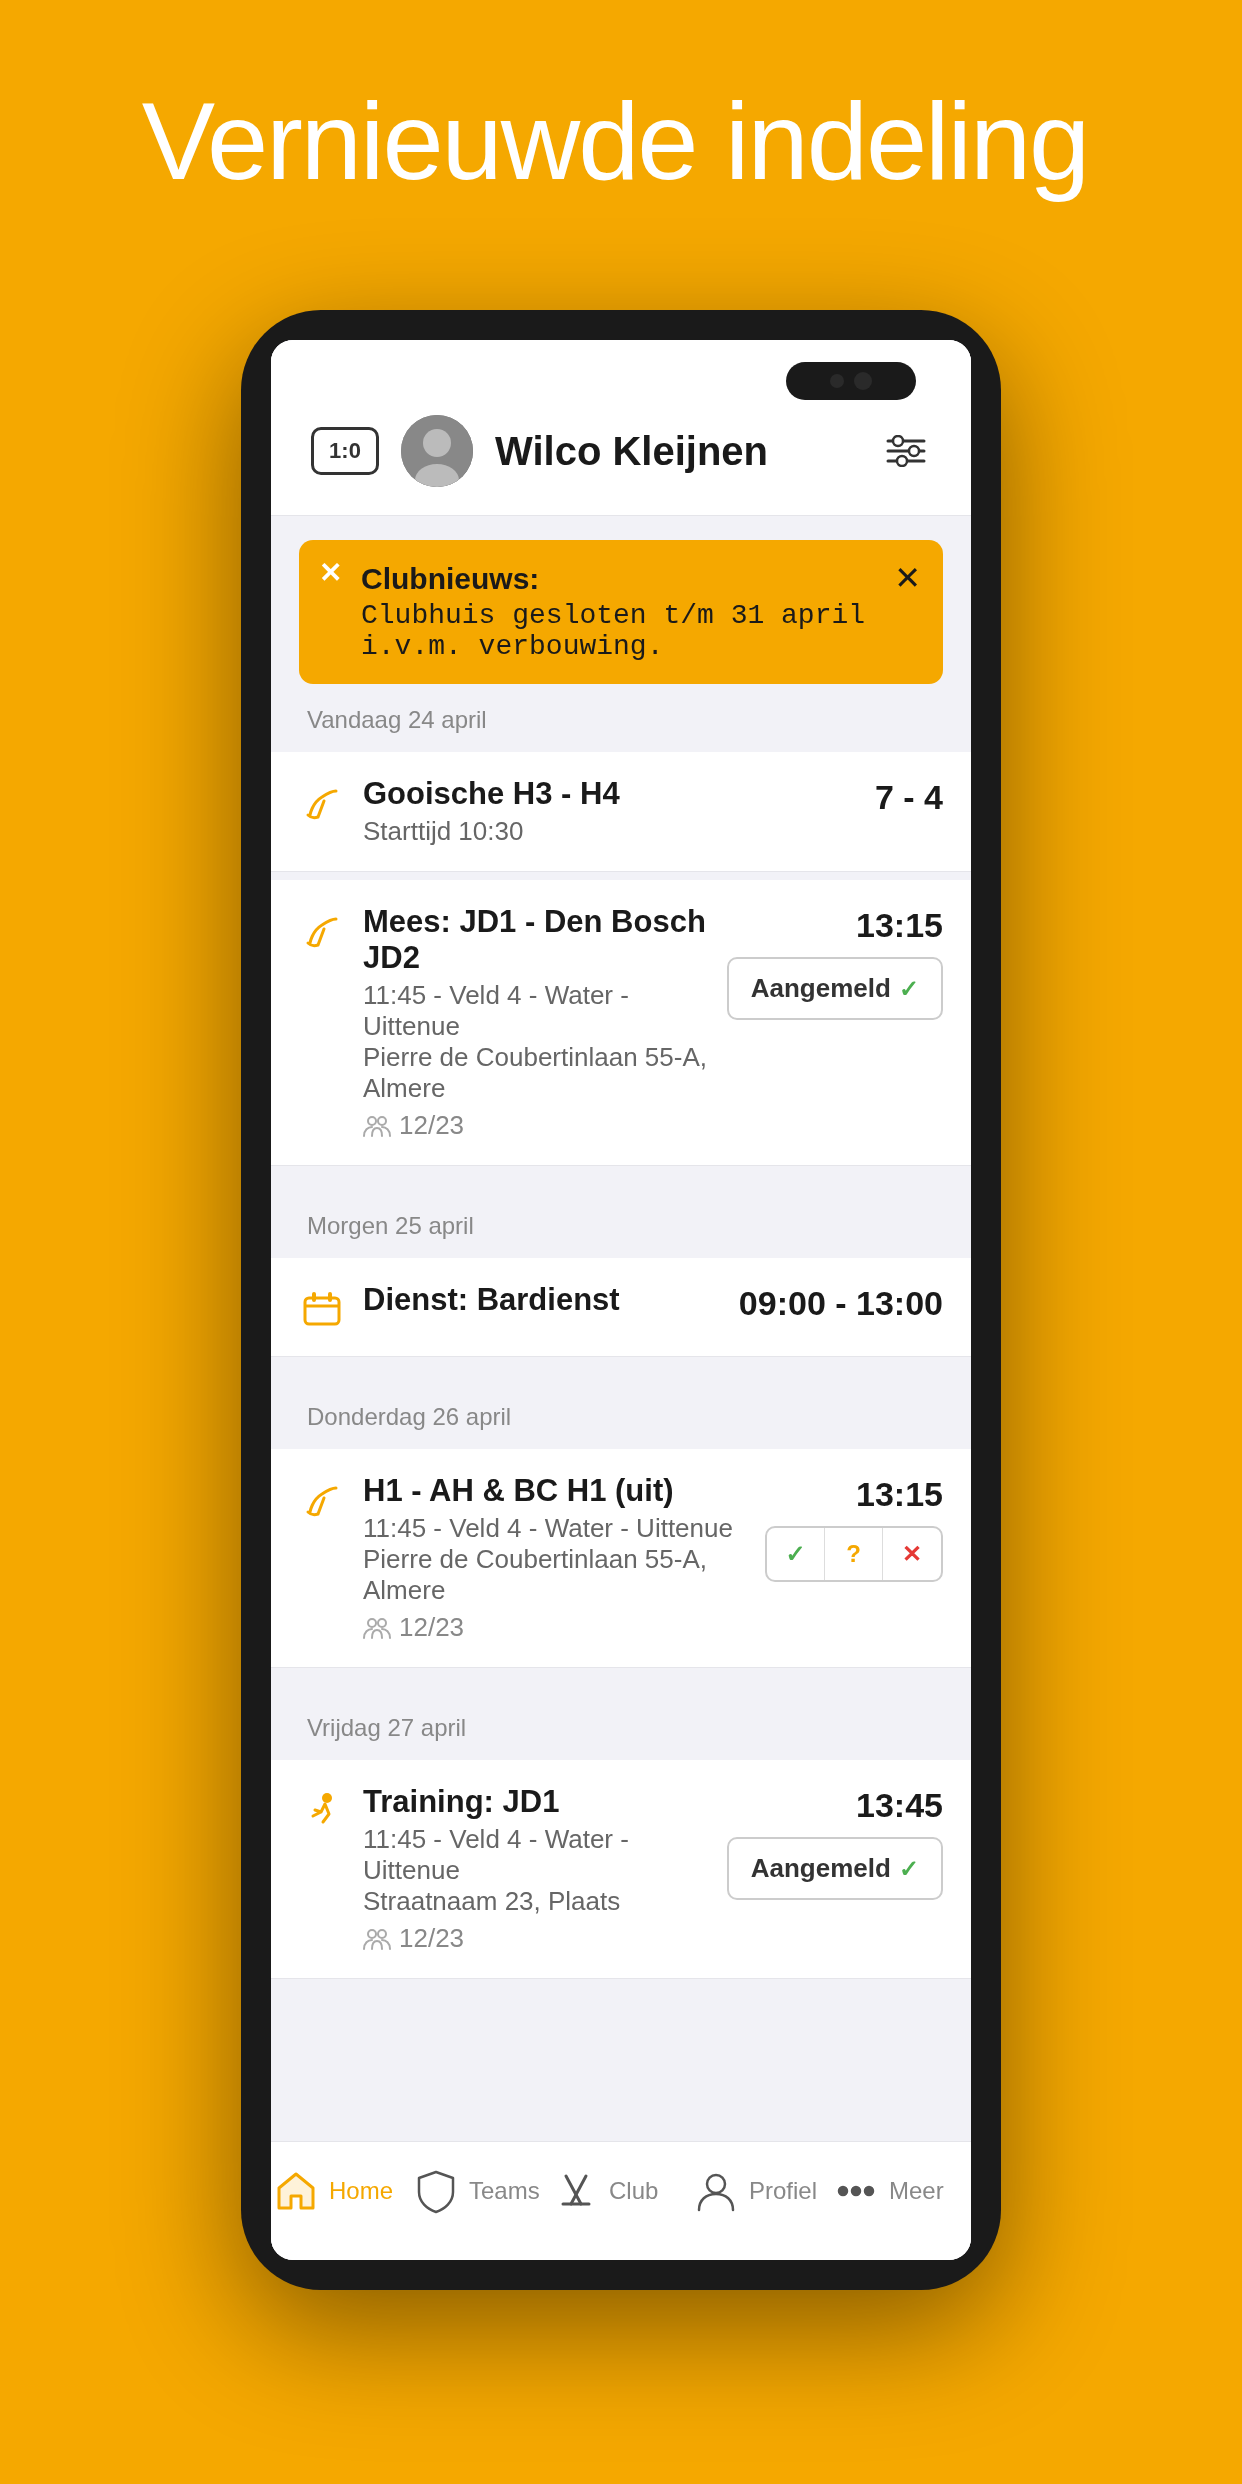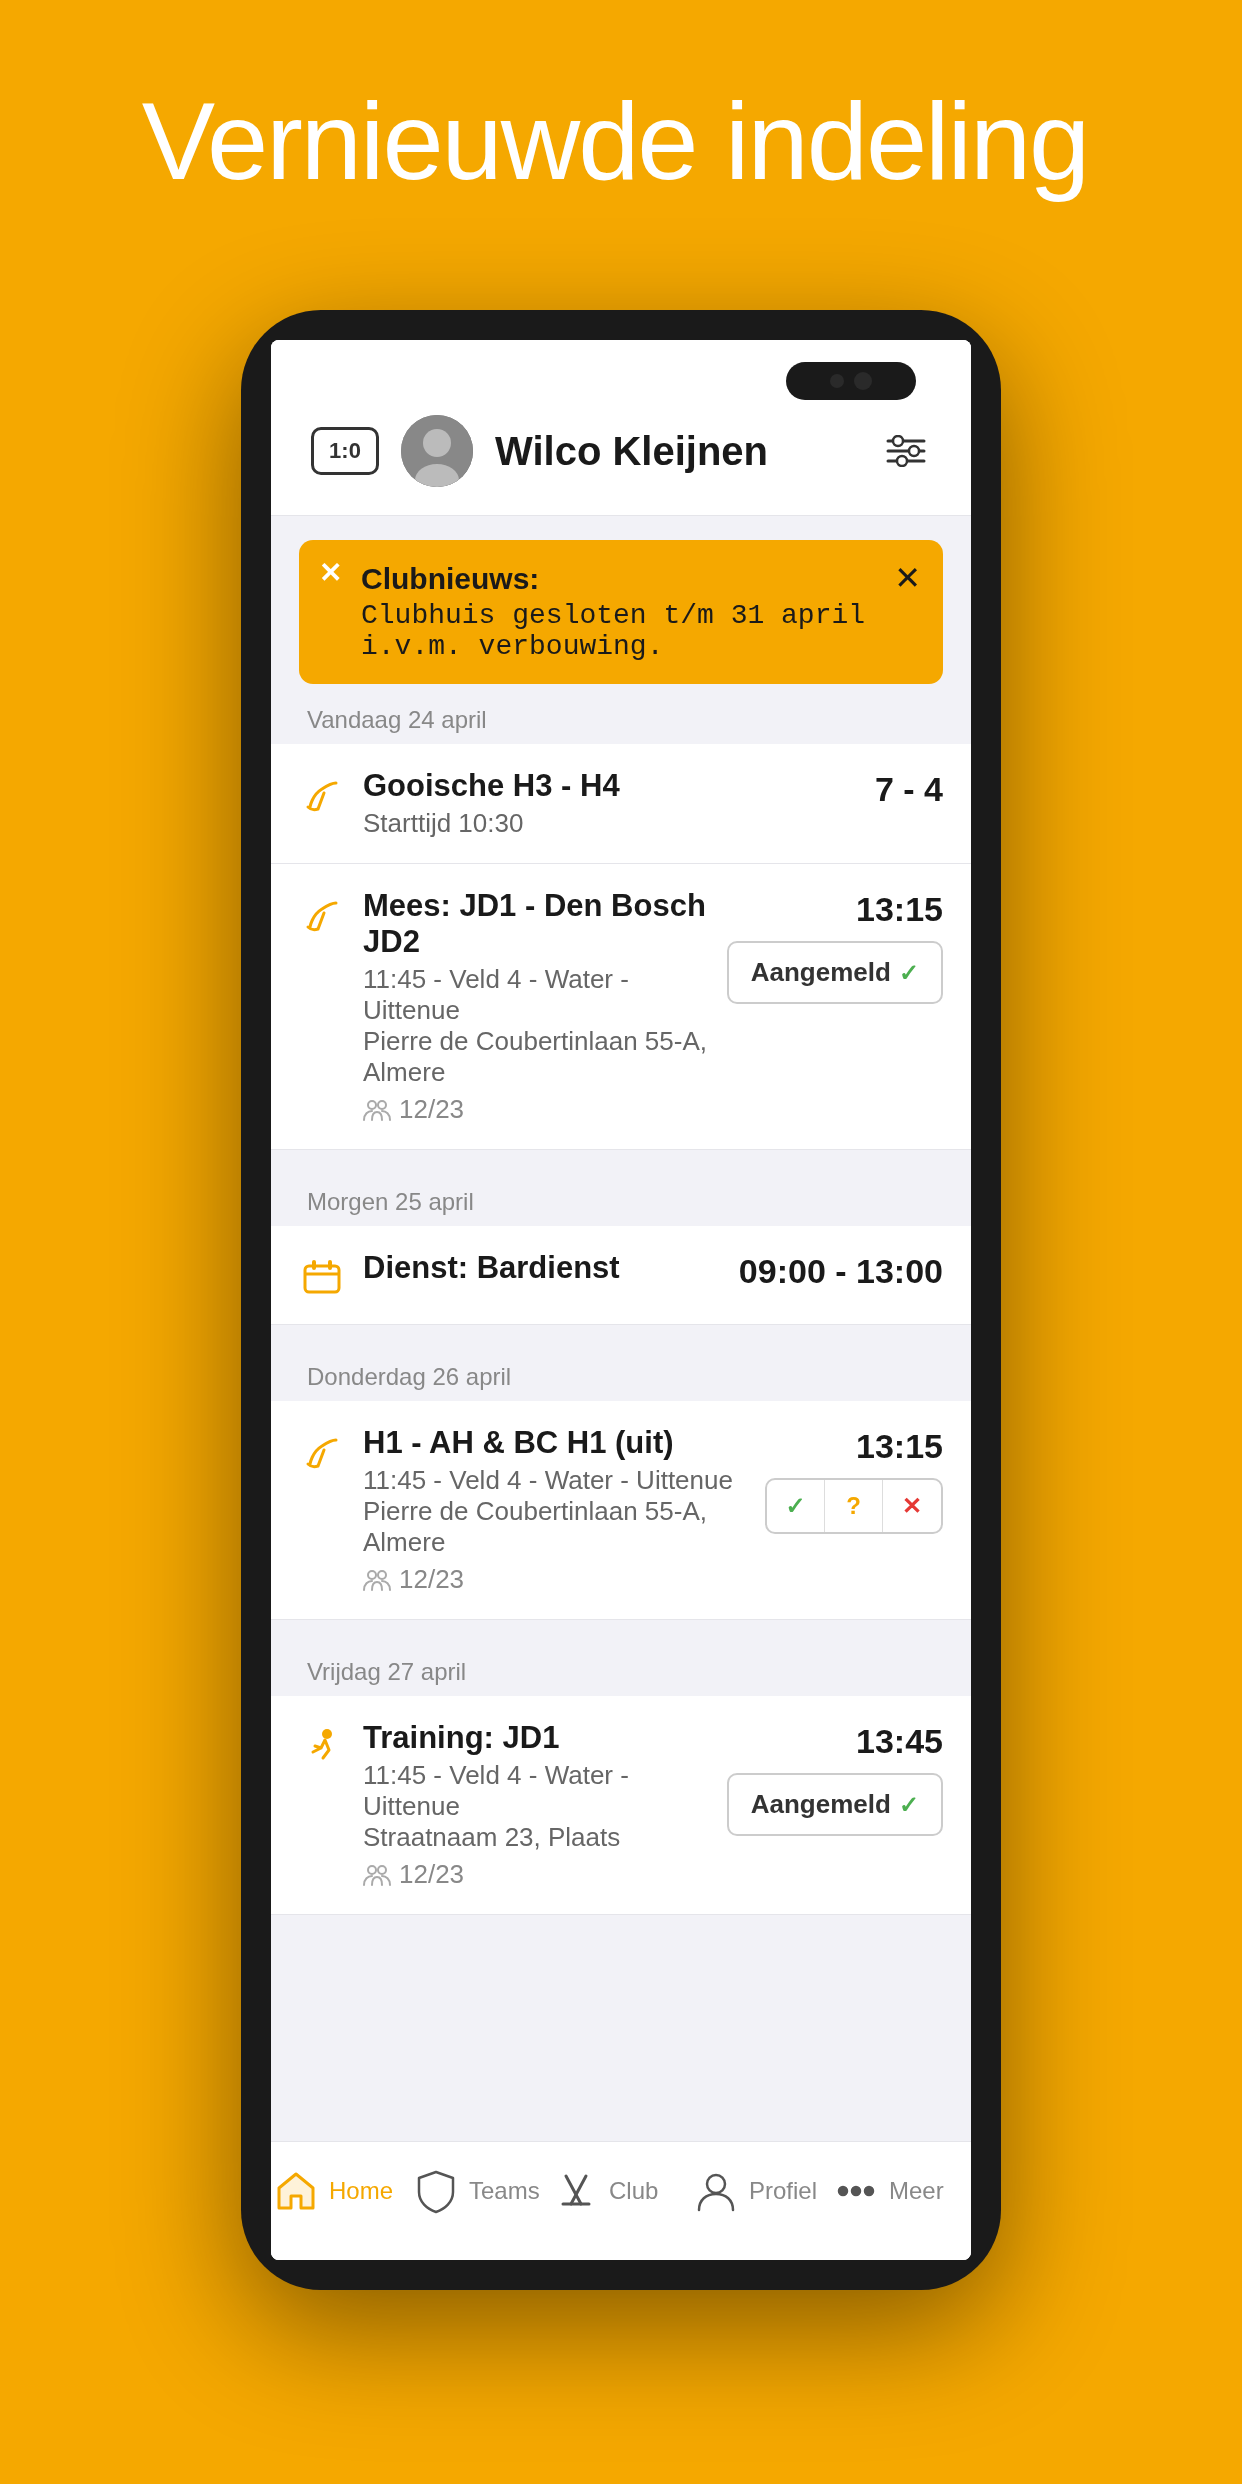--- a/index.html
+++ b/index.html
@@ -35,21 +35,21 @@
       background: #1a1a1a;
       border-radius: 80px;
       box-shadow: 0 40px 120px rgba(0,0,0,0.45);
       padding: 30px;
     }
 
     .phone-inner {
       width: 100%;
       height: 100%;
       background: #f2f2f7;
-      border-radius: 8px;
+      border-radius: 22px;
       overflow: hidden;
       position: relative;
     }
 
     
     .camera-bar {
       position: absolute;
       top: 22px;
       right: 55px;
       width: 130px;
@@ -195,21 +195,21 @@
       background: #f2f2f7;
       padding: 22px 28px 10px 36px;
       font-size: 24px;
       color: #888;
       font-weight: 500;
     }
 
     
     .card {
       background: #fff;
-      margin: 0 0;
+      margin: 8px 0;
       border-bottom: 1px solid #e5e5ea;
       padding: 24px 28px;
       display: flex;
       align-items: flex-start;
       gap: 18px;
     }
 
     .card-icon {
       width: 46px;
       height: 46px;

